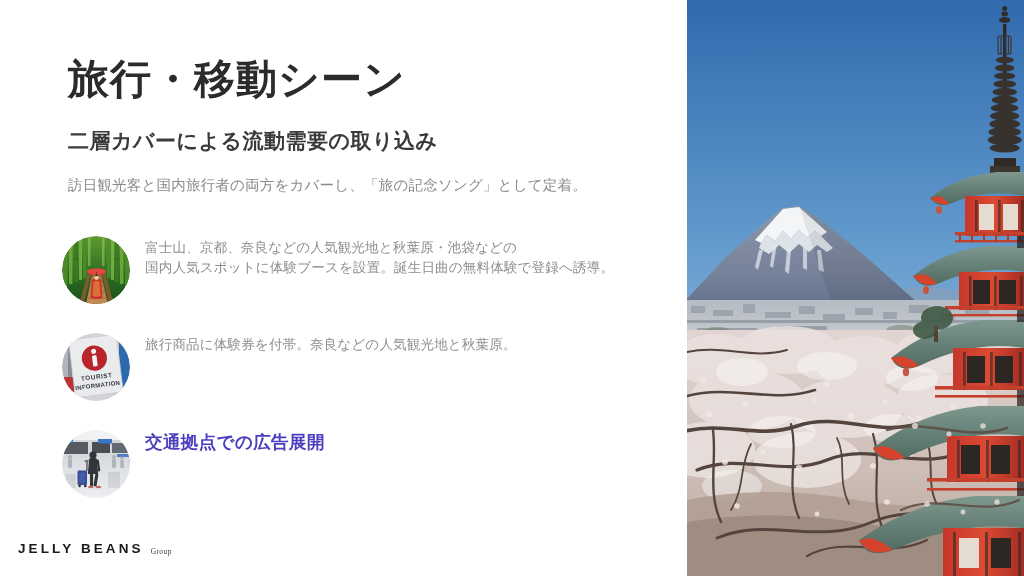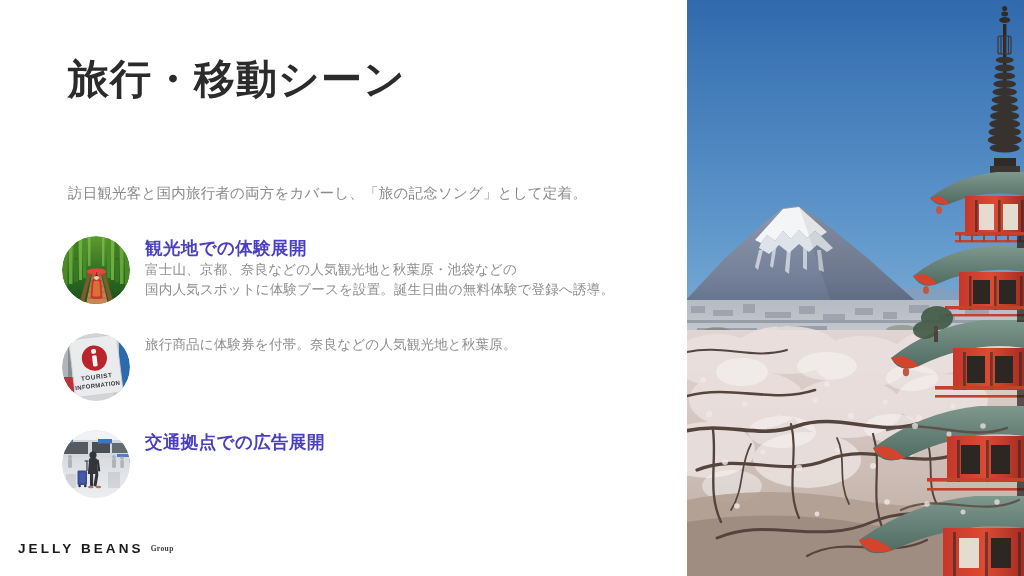--- a/index.html
+++ b/index.html
@@ -50,21 +50,21 @@
     font-size: 21px;
     font-weight: 700;
     color: #3a3a3a;
     letter-spacing: 0.5px;
     white-space: nowrap;
   }
 
   .lead {
     position: absolute;
     left: 68px;
-    top: 184px;
+    top: 176px;
     font-size: 14.5px;
     font-weight: 400;
     color: #8a8a8a;
     letter-spacing: 0.2px;
     white-space: nowrap;
   }
 
   
   .items {
     position: absolute;
@@ -109,32 +109,32 @@
     position: relative;
   }
   .thumb svg { display: block; width: 68px; height: 68px; }
 
   
   .logo {
     position: absolute;
     left: 18px;
     bottom: 20px;
     display: flex;
-    align-items: center;
+    align-items: flex-end;
   }
   .logo-main {
     font-size: 13.5px;
     font-weight: 700;
     color: #1a1a1a;
     letter-spacing: 3.1px;
   }
   .logo-sub {
     margin-left: 7px;
     font-size: 7.5px;
-    font-weight: 700;
+    font-weight: 400;
     color: #3a3a3a;
     letter-spacing: 0.4px;
     font-family: "Liberation Serif", serif;
   }
 
   
   .photo {
     position: absolute;
     left: 687px;
     top: 0;
@@ -145,20 +145,21 @@
   .photo svg { display: block; width: 337px; height: 576px; }
 </style>
 </head>
 <body>
 
 <div class="slide">
 
   <div class="left-panel">
 
     <div class="title">旅行・移動シーン</div>
+    <div class="subtitle">二層カバーによる流動需要の取り込み</div>
     <div class="lead">訪日観光客と国内旅行者の両方をカバーし、「旅の記念ソング」として定着。</div>
 
     <div class="items">
 
       <div class="item">
         <div class="thumb">
           <svg viewBox="0 0 68 68" xmlns="http://www.w3.org/2000/svg">
             <defs>
               <clipPath id="c1">
                   <circle cx="34" cy="34" r="34"></circle>
@@ -214,21 +215,20 @@
               <ellipse cx="34.5" cy="35.4" rx="9.5" ry="3" fill="#e0493f"></ellipse>
               <rect x="34.2" y="36" width="0.9" height="8" fill="#6b3a1e"></rect>
               <path d="M30 44 Q34.5 40 39 44 L40.5 62 Q34.5 64 28.5 62 Z" fill="#c9342f"></path>
               <path d="M31.5 46 Q34.5 43.5 37.5 46 L38.5 60 Q34.5 61.5 30.5 60 Z" fill="#e8a33a" opacity="0.55"></path>
               <circle cx="34.5" cy="41.5" r="2.4" fill="#f0d2b4"></circle>
               <path d="M32.2 40.5 Q34.5 37.6 36.8 40.5 Q34.5 39.6 32.2 40.5 Z" fill="#2a211c"></path>
             </g>
           </svg>
         </div>
         <div class="item-text">
-          <div class="item-heading">観光地での体験展開</div>
           <div class="item-desc">富士山、京都、奈良などの人気観光地と秋葉原・池袋などの
 国内人気スポットに体験ブースを設置。誕生日曲の無料体験で登録へ誘導。</div>
         </div>
       </div>
 
       <div class="item">
         <div class="thumb">
           <svg viewBox="0 0 68 68" xmlns="http://www.w3.org/2000/svg">
             <defs>
               <clipPath id="c2">

